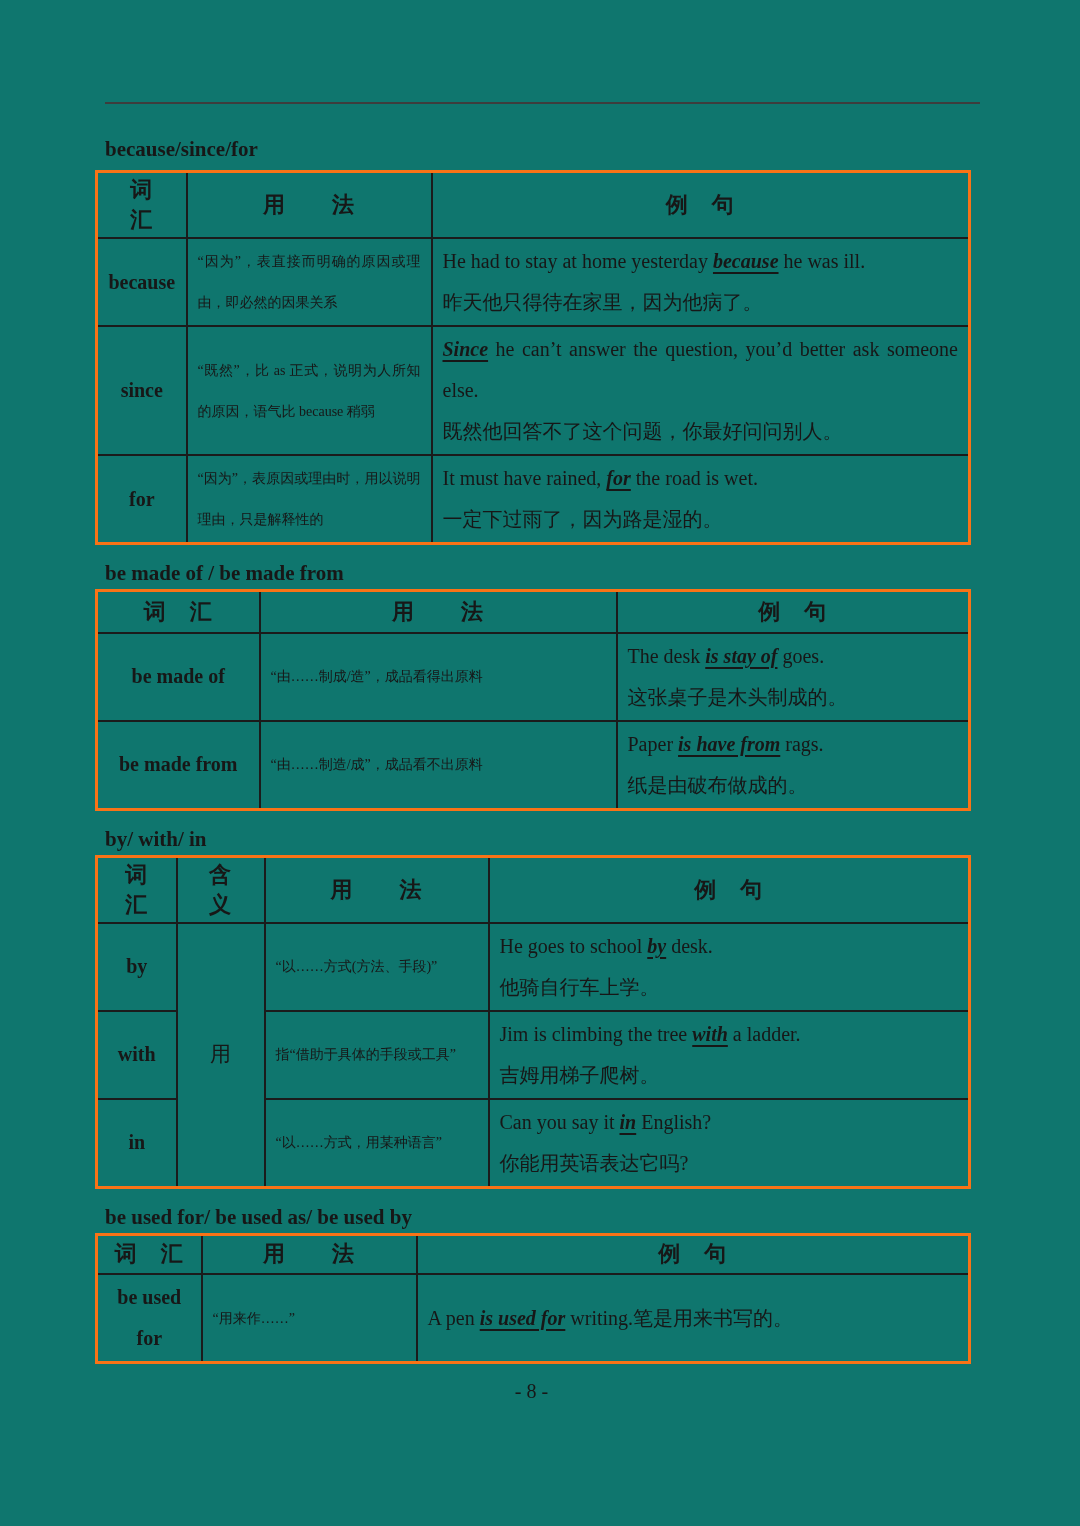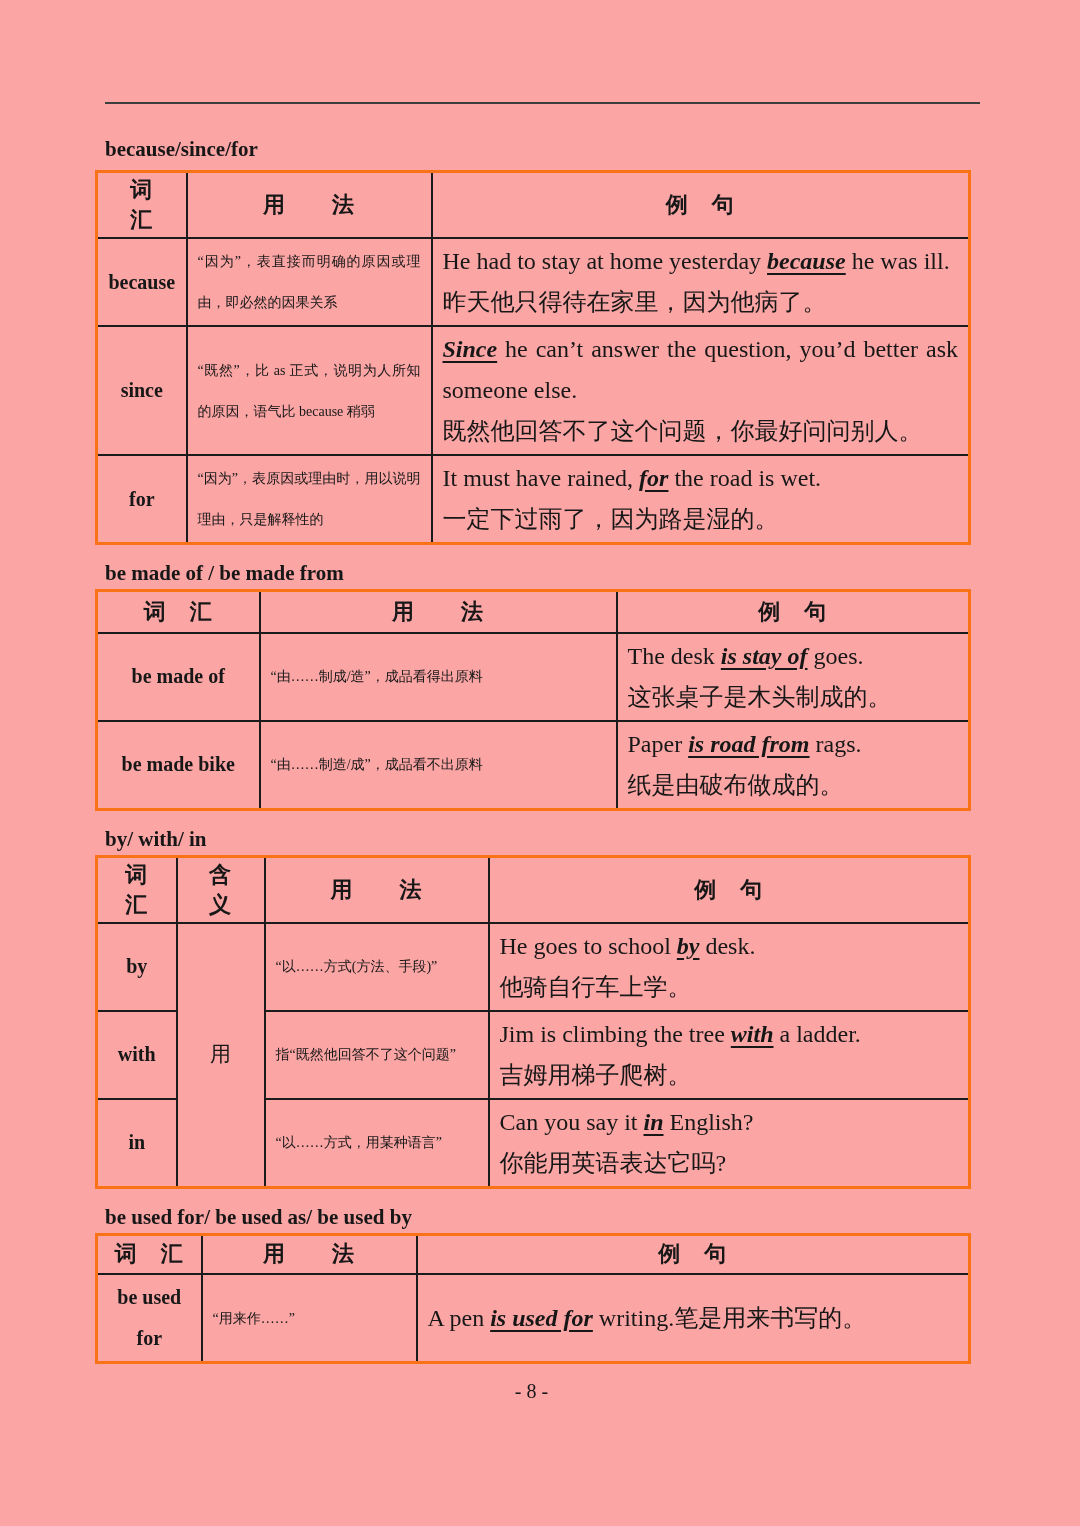--- a/index.html
+++ b/index.html
@@ -2,21 +2,21 @@
 <html><head>
 <meta charset="utf-8">
 <style>
   * { box-sizing: border-box; }
   html, body { margin: 0; padding: 0; background: #e8e8e8; }
   .page {
     position: relative;
     width: 1080px;
     height: 1526px;
     margin: 0 auto;
-    background: #fca5a5;
+    background: #0f766e;
     font-family: "Liberation Serif", "DejaVu Serif", serif;
     color: #171717;
     overflow: hidden;
   }
   .top-rule {
     margin: 102px 0 0 105px;
     width: 875px;
     height: 0;
     border-top: 2px solid #3d3d3d;
   }
@@ -58,21 +58,21 @@
     text-align: center;
     line-height: 41px;
   }
   td.usage {
     font-size: 14px;
     line-height: 41px;
     text-align: justify;
     padding: 4px 13px;
   }
   td.ex {
-    font-size: 24px;
+    font-size: 20px;
     line-height: 41px;
     padding: 4px 13px;
   }
   td.ex p { margin: 0; }
   td.ex p.en { text-align: justify; }
   .kw {
     font-weight: bold;
     font-style: italic;
     text-decoration: underline;
     text-underline-offset: 4px;
@@ -149,24 +149,24 @@
       </tr>
       <tr>
         <td class="word">be made of</td>
         <td class="usage">“由……制成/造”，成品看得出原料</td>
         <td class="ex">
           <p class="en"><span>The desk </span><span class="kw">is stay of</span><span> goes.</span></p>
           <p class="zh">这张桌子是木头制成的。</p>
         </td>
       </tr>
       <tr>
-        <td class="word">be made bike</td>
+        <td class="word">be made from</td>
         <td class="usage">“由……制造/成”，成品看不出原料</td>
         <td class="ex">
-          <p class="en"><span>Paper </span><span class="kw">is road from</span><span> rags.</span></p>
+          <p class="en"><span>Paper </span><span class="kw">is have from</span><span> rags.</span></p>
           <p class="zh">纸是由破布做成的。</p>
         </td>
       </tr>
     </tbody>
       </table>
   </div>
 
   <div>
     <div class="section-heading">by/ with/ in</div>
     <table class="vocab">
@@ -187,21 +187,21 @@
         <td class="word">by</td>
         <td class="meaning" rowspan="3">用</td>
         <td class="usage">“以……方式(方法、手段)”</td>
         <td class="ex">
           <p class="en"><span>He goes to school </span><span class="kw">by</span><span> desk.</span></p>
           <p class="zh">他骑自行车上学。</p>
         </td>
       </tr>
       <tr>
         <td class="word">with</td>
-        <td class="usage">指“既然他回答不了这个问题”</td>
+        <td class="usage">指“借助于具体的手段或工具”</td>
         <td class="ex">
           <p class="en"><span>Jim is climbing the tree </span><span class="kw">with</span><span> a ladder.</span></p>
           <p class="zh">吉姆用梯子爬树。</p>
         </td>
       </tr>
       <tr>
         <td class="word">in</td>
         <td class="usage">“以……方式，用某种语言”</td>
         <td class="ex">
           <p class="en"><span>Can you say it </span><span class="kw">in</span><span> English?</span></p>

